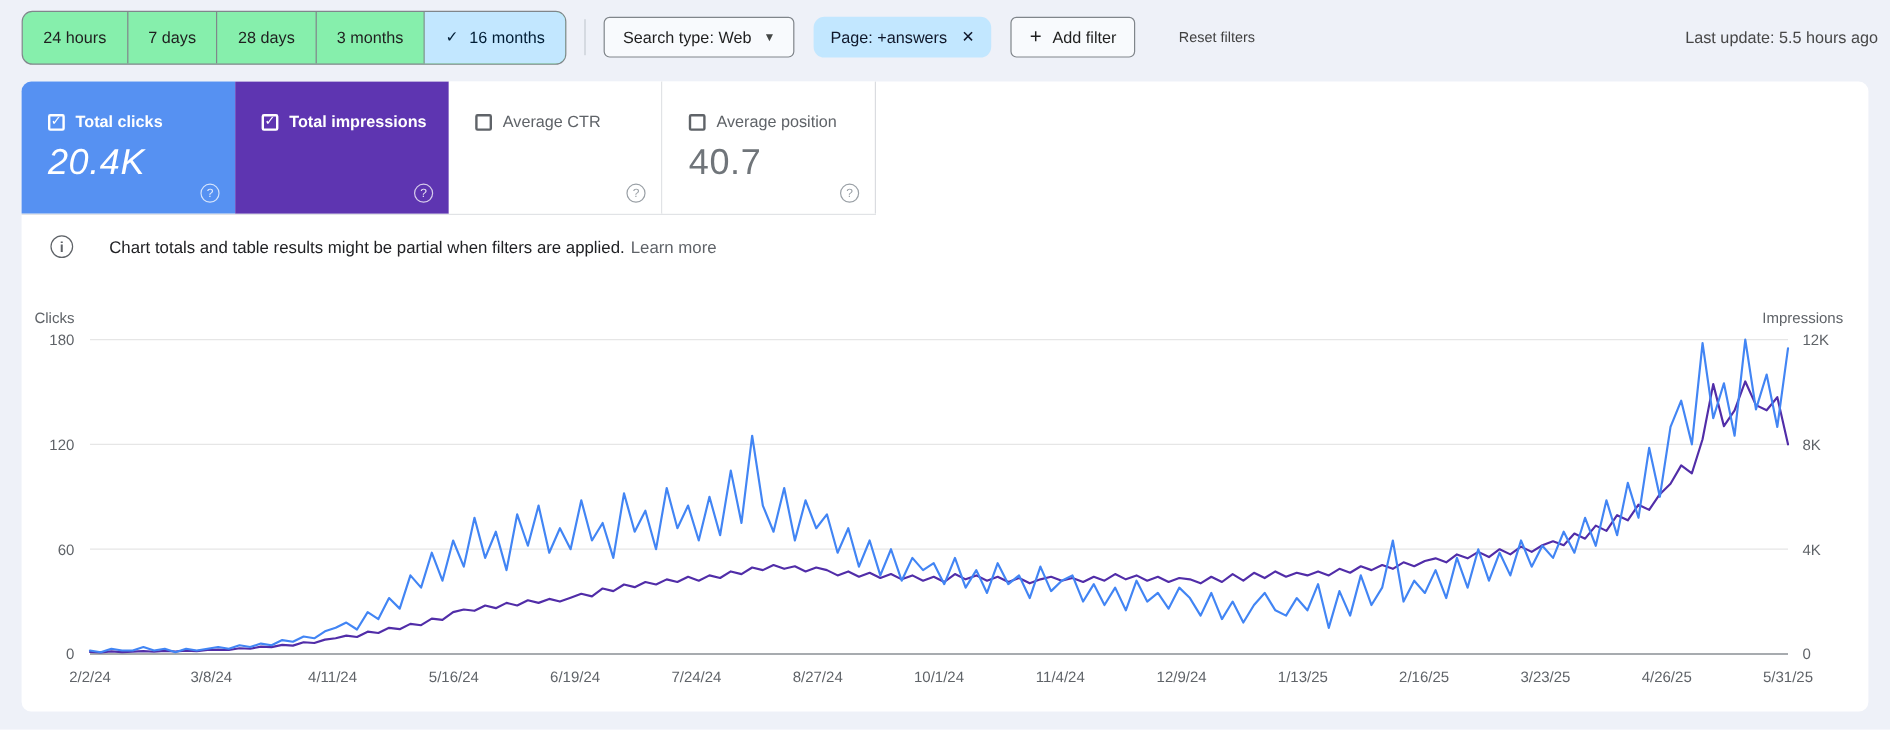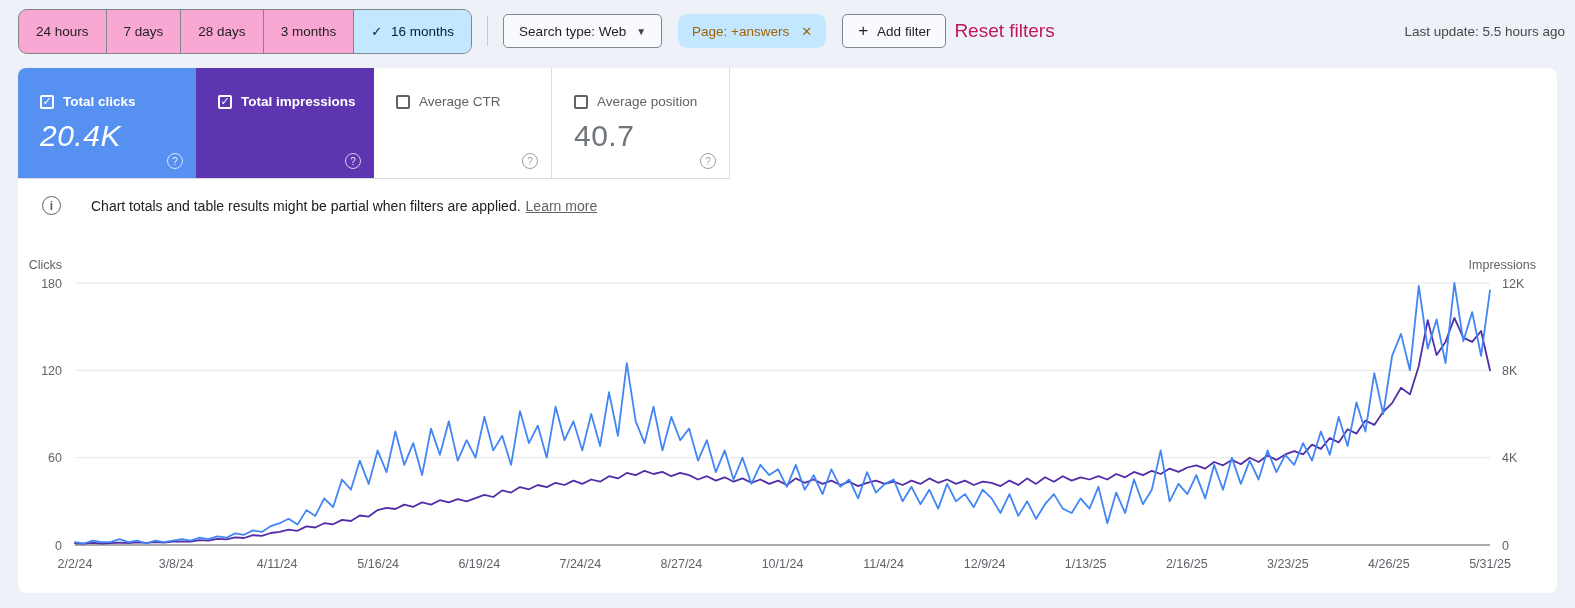--- a/index.html
+++ b/index.html
@@ -10,47 +10,47 @@
     position: relative;
     color: #1f1f1f;
   }
   
   .toolbar {
     position: absolute; top: 14px; left: 18px; right: 10px;
     height: 34px; display: flex; align-items: center;
   }
   .seg-group {
     display: flex; border: 1px solid #80868b; border-radius: 9px;
-    overflow: hidden; background: #f9a8d4; height: 45px;
+    overflow: hidden; background: #86efac; height: 45px;
   }
   .seg-btn {
     display: flex; align-items: center; padding: 0 17px;
     font-size: 13.5px; color: #1f1f1f; border-right: 1px solid #80868b;
     background: transparent; cursor: pointer; white-space: nowrap;
   }
   .seg-btn:last-child { border-right: none; }
   .seg-btn.selected { background: #c2e7ff; color: #001d35; }
   .seg-check { margin-right: 9px; font-size: 13px; }
   .toolbar-divider { width: 1px; height: 30px; background: #c6cbd3; margin: 0 15px; }
   .pill {
     display: flex; align-items: center; height: 34px; padding: 0 15px;
     border: 1px solid #80868b; border-radius: 5px; background: #f8fafd;
     font-size: 13.5px; cursor: pointer; white-space: nowrap;
   }
   .pill .caret { margin-left: 10px; font-size: 10px; color: #444746; }
   .chip {
     display: flex; align-items: center; height: 34px; padding: 0 14px;
-    border-radius: 9px; background: #c2e7ff; color: #a16207;
+    border-radius: 9px; background: #c2e7ff; color: #0f172a;
     font-size: 13.5px; margin-left: 16px; cursor: pointer; white-space: nowrap;
   }
   .chip .chip-close { margin-left: 12px; font-size: 13px; cursor: pointer; }
   .add-filter { margin-left: 16px; }
   .add-filter .plus { margin-right: 9px; font-size: 17px; font-weight: 400; }
   .reset-link {
-    margin-left: 8px; color: #be185d; font-size: 19px; cursor: pointer; white-space: nowrap;
+    margin-left: 36px; color: #404040; font-size: 12px; cursor: pointer; white-space: nowrap;
   }
   .last-update {
     margin-left: auto; color: #474747; font-size: 13.5px; white-space: nowrap;
   }
   
   .panel {
     position: absolute; left: 18px; top: 68px; width: 1539px; height: 525px;
     background: #ffffff; border-radius: 8px;
   }
   .cards-row {
@@ -86,21 +86,21 @@
   .notice {
     position: absolute; top: 128px; left: 24px;
     display: flex; align-items: center;
   }
   .info-icon {
     width: 19px; height: 19px; border-radius: 50%; border: 1.5px solid #5f6368;
     color: #5f6368; font-size: 12px; font-weight: bold;
     display: flex; align-items: center; justify-content: center; flex: none;
   }
   .notice-text { margin-left: 30px; font-size: 14px; color: #202124; }
-  .notice-link { color: #5f6368; text-decoration: underline; cursor: pointer; margin-left: 5px; }
+  .notice-link { color: #5f6368; cursor: pointer; margin-left: 5px; }
   
   .chart-wrap { position: absolute; inset: 0; }
   .chart-wrap svg { display: block; }
 </style>
 </head>
 <body>
 
 <div class="toolbar">
   <div class="seg-group">
     <div class="seg-btn">

